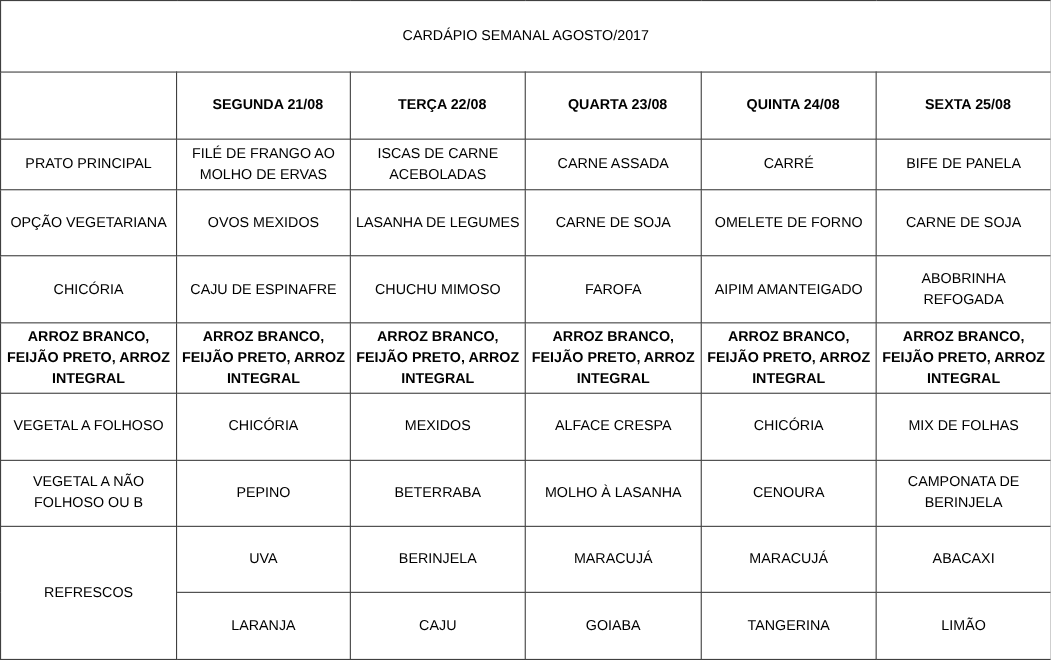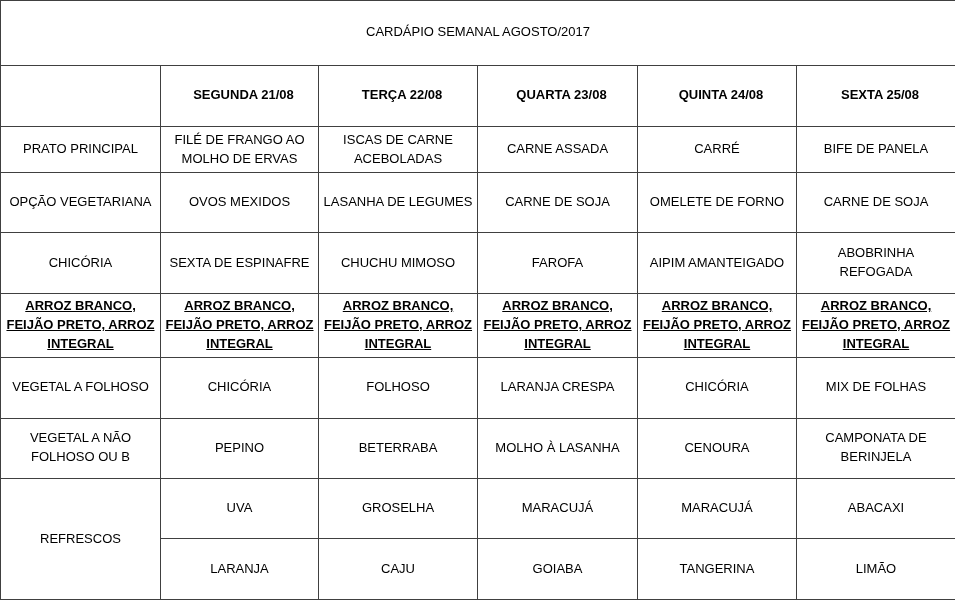--- a/index.html
+++ b/index.html
@@ -46,21 +46,20 @@
     padding-right: 4px;
   }
   tr.data-row {
     height: 58px;
   }
   tr.row-prato {
     height: 44px;
   }
   tr.row-arroz td {
     font-weight: 700;
-    text-decoration: underline;
   }
 </style>
 </head>
 <body>
 
 <table class="menu">
   <colgroup>
     <col style="width:160px">
     <col style="width:158px">
     <col style="width:159px">
@@ -96,58 +95,58 @@
     <td class="label-cell">OPÇÃO VEGETARIANA</td>
     <td>OVOS MEXIDOS</td>
     <td>LASANHA DE LEGUMES</td>
     <td>CARNE DE SOJA</td>
     <td>OMELETE DE FORNO</td>
     <td>CARNE DE SOJA</td>
   </tr>
 
   <tr class="data-row">
     <td class="label-cell">CHICÓRIA</td>
-    <td>SEXTA DE ESPINAFRE</td>
+    <td>CAJU DE ESPINAFRE</td>
     <td>CHUCHU MIMOSO</td>
     <td>FAROFA</td>
     <td>AIPIM AMANTEIGADO</td>
     <td>ABOBRINHA REFOGADA</td>
   </tr>
 
   <tr class="data-row row-arroz">
     <td class="label-cell">ARROZ BRANCO, FEIJÃO PRETO, ARROZ INTEGRAL</td>
     <td>ARROZ BRANCO, FEIJÃO PRETO, ARROZ INTEGRAL</td>
     <td>ARROZ BRANCO, FEIJÃO PRETO, ARROZ INTEGRAL</td>
     <td>ARROZ BRANCO, FEIJÃO PRETO, ARROZ INTEGRAL</td>
     <td>ARROZ BRANCO, FEIJÃO PRETO, ARROZ INTEGRAL</td>
     <td>ARROZ BRANCO, FEIJÃO PRETO, ARROZ INTEGRAL</td>
   </tr>
 
   <tr class="data-row">
     <td class="label-cell">VEGETAL A FOLHOSO</td>
     <td>CHICÓRIA</td>
-    <td>FOLHOSO</td>
-    <td>LARANJA CRESPA</td>
+    <td>MEXIDOS</td>
+    <td>ALFACE CRESPA</td>
     <td>CHICÓRIA</td>
     <td>MIX DE FOLHAS</td>
   </tr>
 
   <tr class="data-row">
     <td class="label-cell">VEGETAL A NÃO FOLHOSO OU B</td>
     <td>PEPINO</td>
     <td>BETERRABA</td>
     <td>MOLHO À LASANHA</td>
     <td>CENOURA</td>
     <td>CAMPONATA DE BERINJELA</td>
   </tr>
 
   <tr class="data-row">
     <td class="label-cell" rowspan="2">REFRESCOS</td>
     <td>UVA</td>
-    <td>GROSELHA</td>
+    <td>BERINJELA</td>
     <td>MARACUJÁ</td>
     <td>MARACUJÁ</td>
     <td>ABACAXI</td>
   </tr>
 
   <tr class="data-row">
     <td>LARANJA</td>
     <td>CAJU</td>
     <td>GOIABA</td>
     <td>TANGERINA</td>

